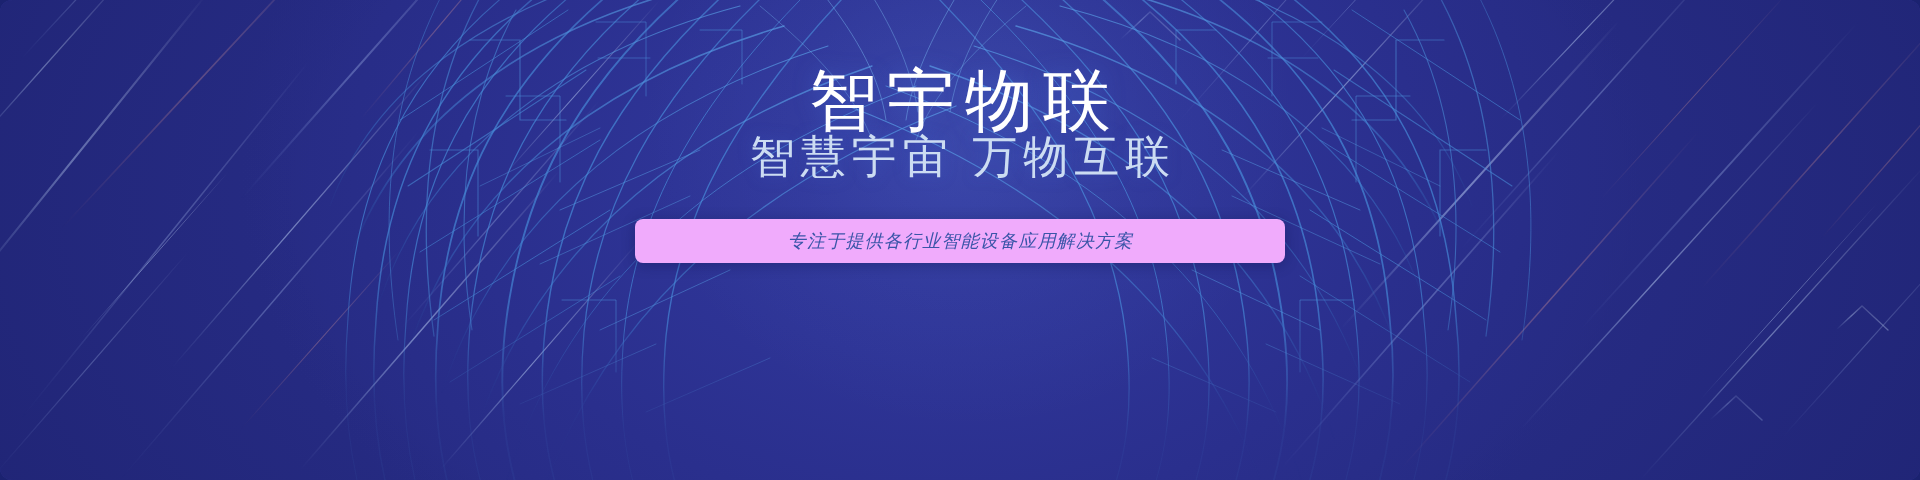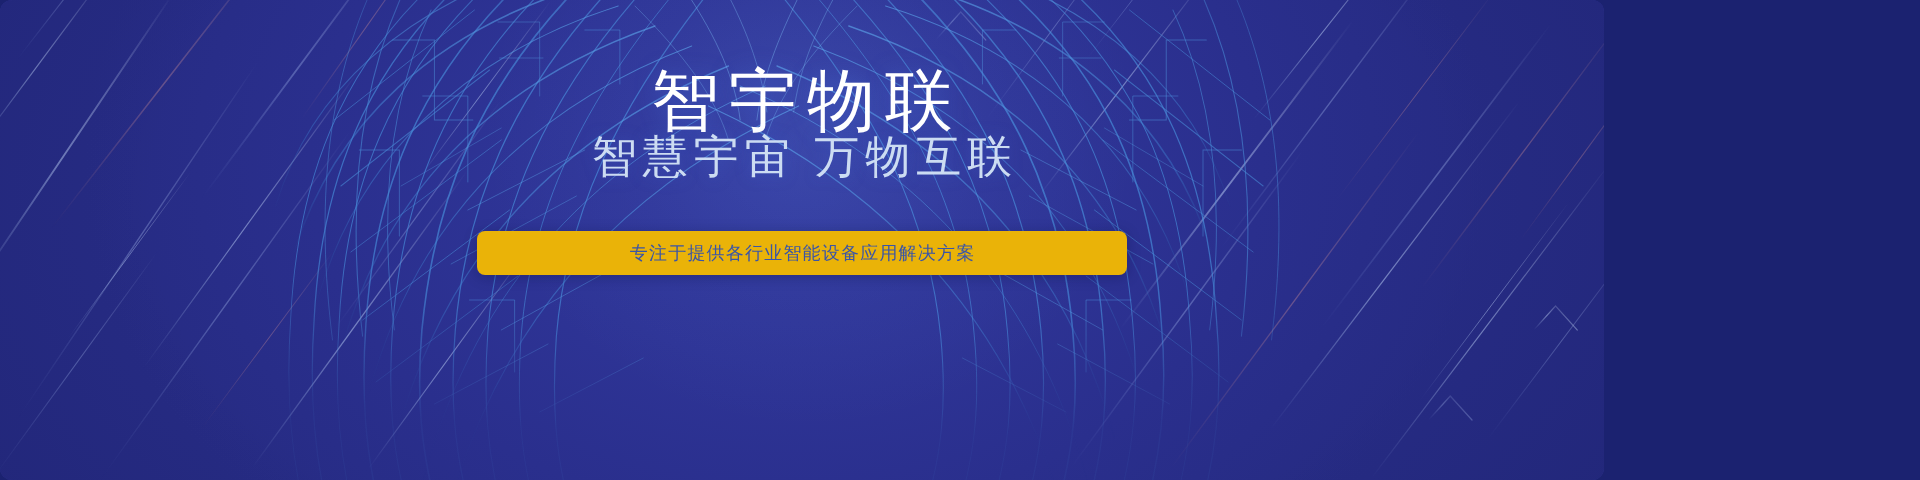--- a/index.html
+++ b/index.html
@@ -6,21 +6,21 @@
     margin: 0;
     padding: 0;
     background: #1b2270;
   }
   body {
     font-family: "Liberation Sans", "DejaVu Sans", sans-serif;
   }
 
   #banner {
     position: relative;
-    width: 1604px;
+    width: 1920px;
     height: 480px;
     overflow: hidden;
     background: #2a2f8e;
     border-radius: 12px;
   }
 
   
   .bg-layer {
     position: absolute;
     inset: 0;
@@ -80,29 +80,30 @@
     line-height: 1;
     font-weight: 400;
     color: #ccdcf2;
     letter-spacing: 6px;
     text-indent: 6px;
     white-space: nowrap;
     text-shadow: 0 0 16px rgba(70,110,220,0.35);
   }
 
   #tagline-pill {
-    margin-top: 52px;
+    margin-top: 40px;
     width: 650px;
     height: 44px;
     border-radius: 8px;
-    background: #eab308;
+    background: #f0abfc;
     display: flex;
     align-items: center;
     justify-content: center;
     box-shadow: 0 2px 14px rgba(10,14,60,0.30);
+    font-style: italic;
   }
 
   #tagline-text {
     font-size: 18px;
     line-height: 1;
     color: #3a55a8;
     letter-spacing: 1.2px;
     text-indent: 1.2px;
     white-space: nowrap;
   }

